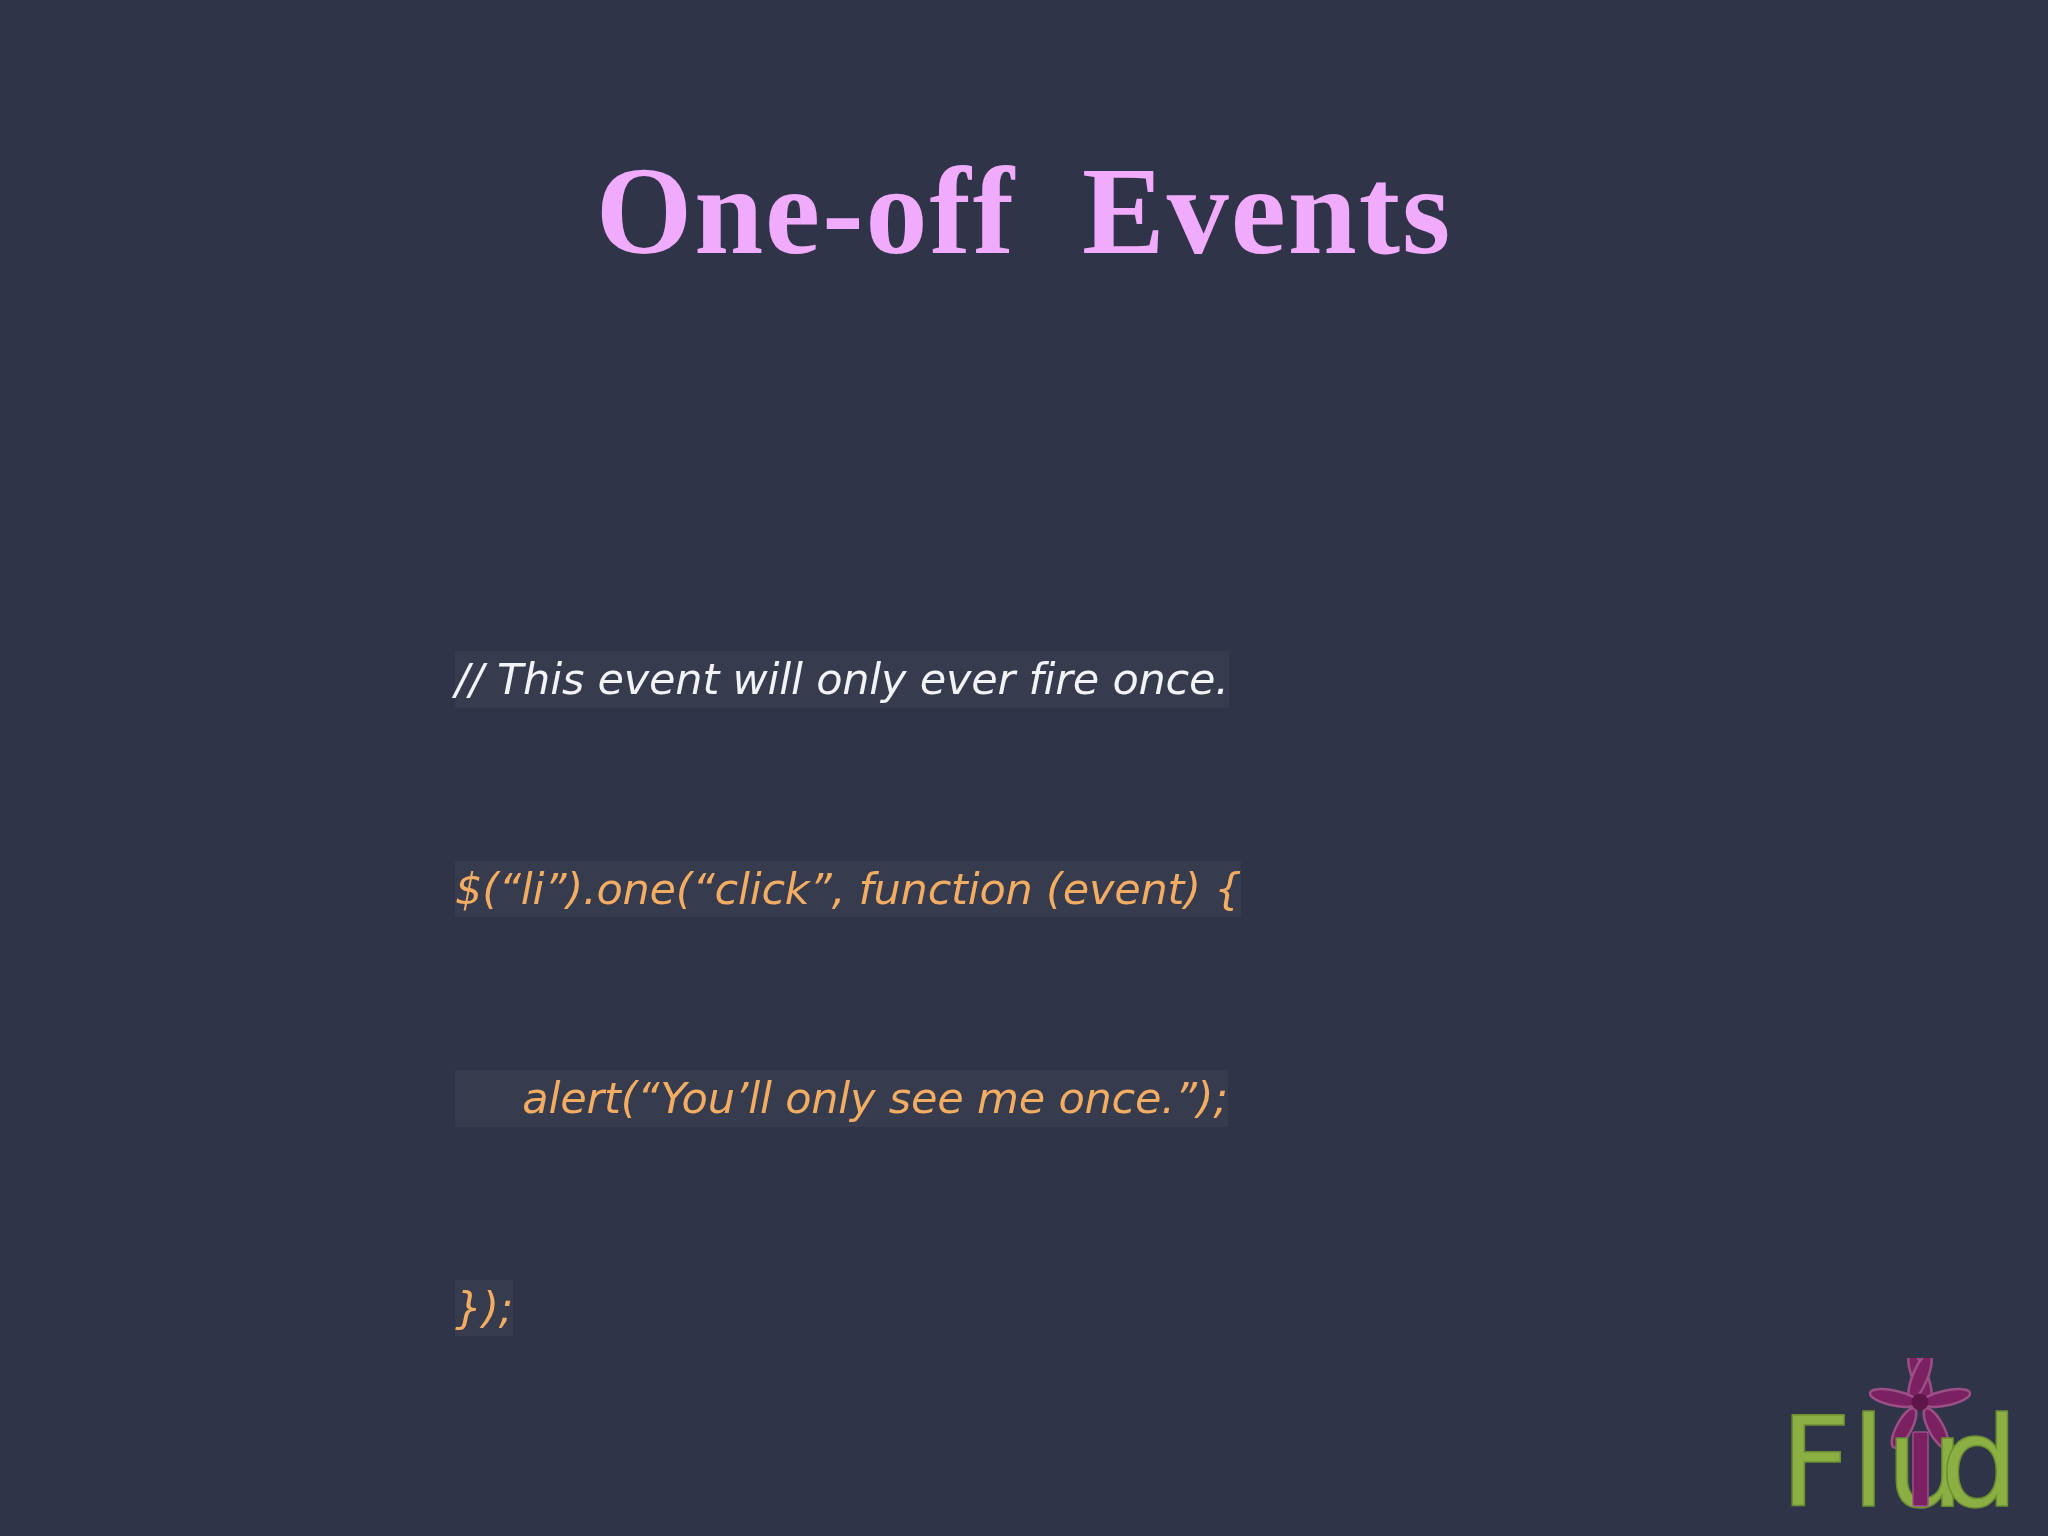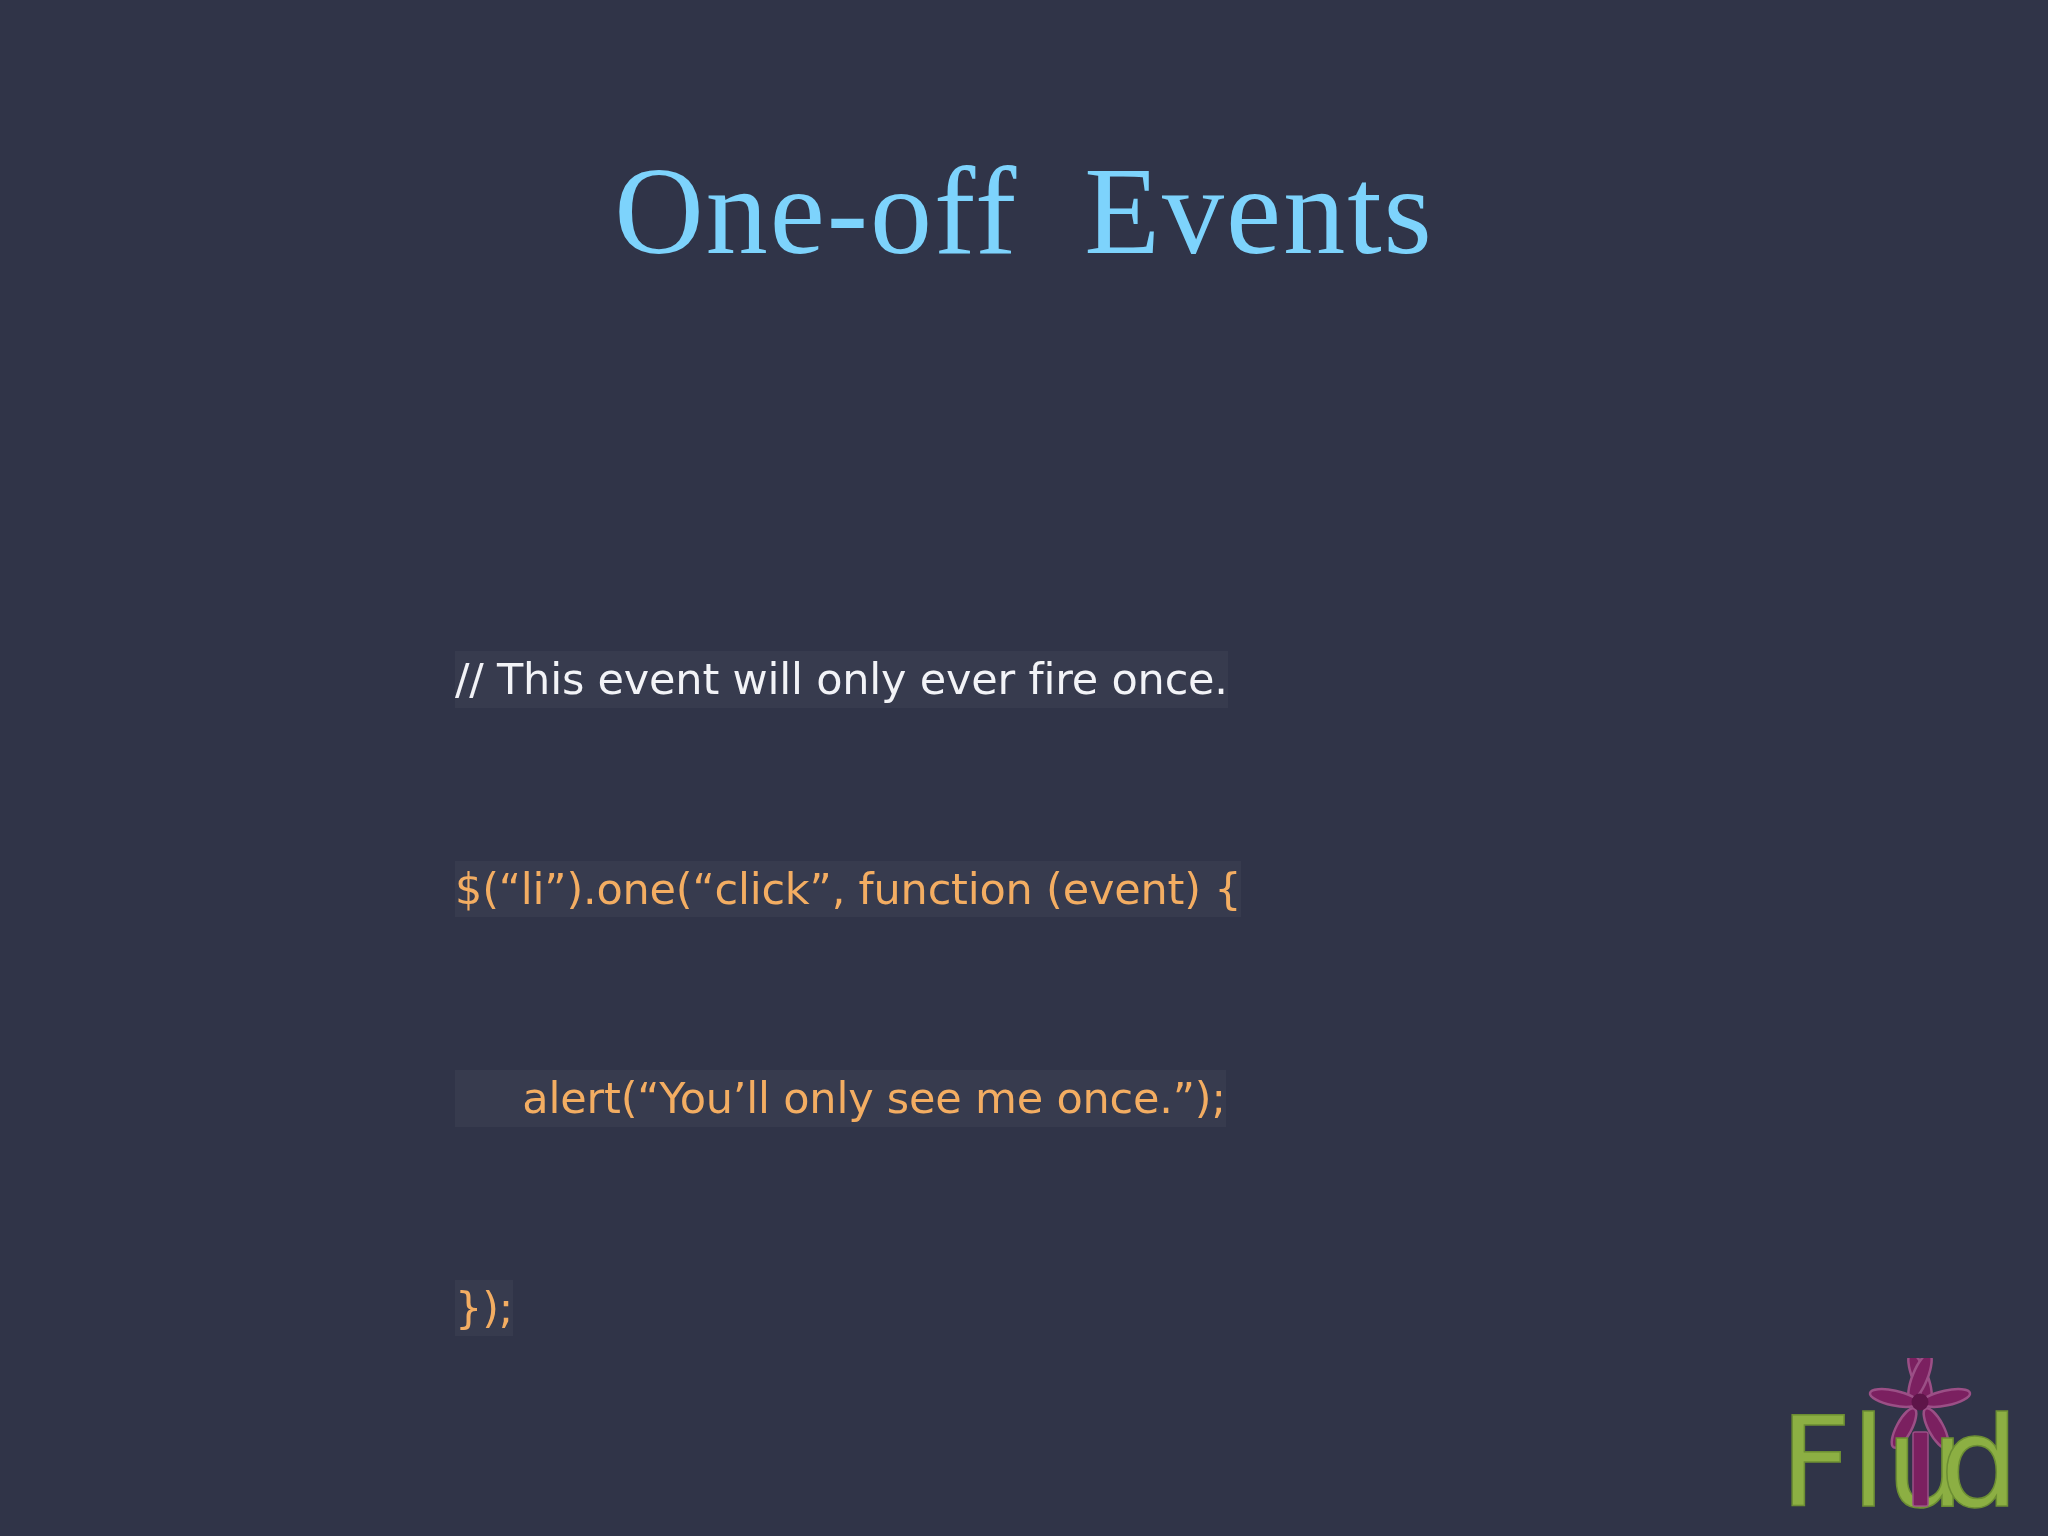--- a/index.html
+++ b/index.html
@@ -20,38 +20,39 @@
   #slide-title {
     position: absolute;
     left: 0;
     top: 150px;
     width: 2048px;
     text-align: center;
     font-family: "Liberation Serif", "DejaVu Serif", serif;
     font-size: 124px;
     line-height: 1.0;
     letter-spacing: 2px;
-    color: #7dd3fc;
+    color: #f0abfc;
     white-space: pre;
-    font-weight: 400;
+    font-weight: 700;
   }
 
   
   #code-area {
     position: absolute;
     left: 455px;
     top: 538px;
     width: 1100px;
   }
   .code-block {
     font-family: "DejaVu Sans", sans-serif;
     font-size: 43px;
     line-height: 56.5px;
     white-space: pre;
     letter-spacing: -0.2px;
+    font-style: italic;
   }
   .code-block + .code-block {
     margin-top: 169px;
   }
   .code-line {
     white-space: pre;
     display: block;
     width: max-content;
     background: rgba(255,255,255,0.035);
   }

